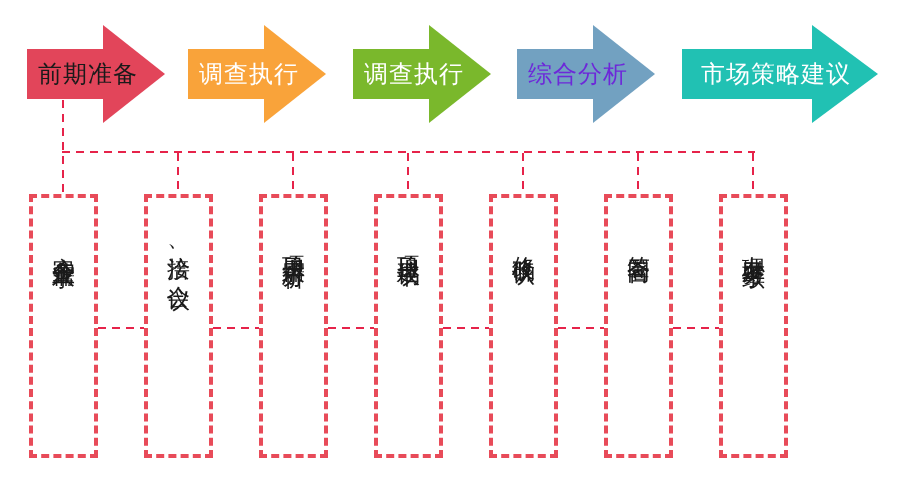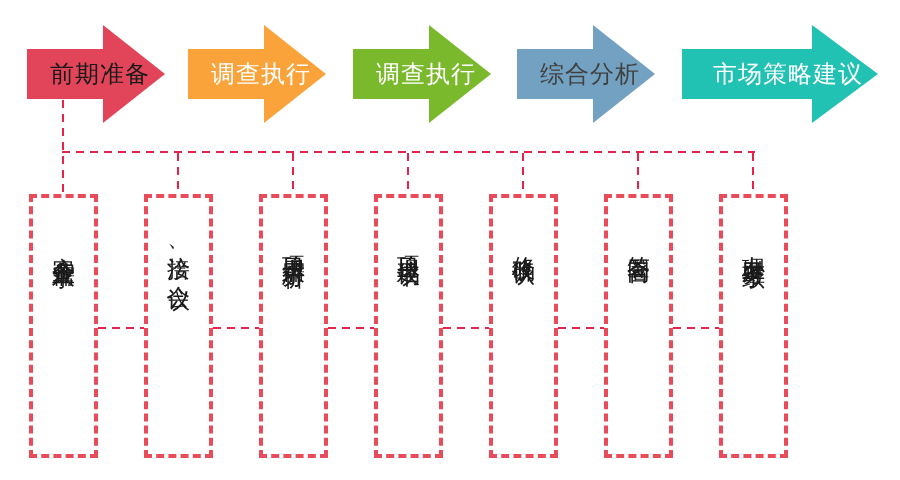--- a/index.html
+++ b/index.html
@@ -21,25 +21,25 @@
     border-left-color:#ccc;
   }
   .arrow .label {
     position:absolute; top:0; height:98px;
     display:flex; align-items:center; justify-content:center;
     font-size:24px; letter-spacing:1px; white-space:nowrap;
   }
   .a1 { left:27px; }  .a2 { left:188px; } .a3 { left:353px; } .a4 { left:517px; }
   .a1 .body, .a2 .body, .a3 .body, .a4 .body { width:76px; }
   .a1 .head, .a2 .head, .a3 .head, .a4 .head { left:76px; }
-  .a1 .label, .a2 .label, .a3 .label, .a4 .label { left:16px; width:114px; }
+  .a1 .label, .a2 .label, .a3 .label, .a4 .label { left:4px; width:114px; }
   .a5 { left:682px; }
   .a5 .body { width:130px; }
   .a5 .head { left:130px; border-left-width:66px; }
-  .a5 .label { left:20px; width:172px; }
+  .a5 .label { left:8px; width:172px; }
 
   
   .dash-h { position:absolute; height:2px;
     background:repeating-linear-gradient(90deg, currentColor 0 8px, transparent 8px 14px); }
   .dash-v { position:absolute; width:2px;
     background:repeating-linear-gradient(180deg, currentColor 0 8px, transparent 8px 14px); }
   .drop   { left:62px; top:100px; height:94px; }
   .trunk  { left:62px; top:151px; width:693px; }
   .stub   { top:153px; height:41px; }
   .s2 { left:177px; } .s3 { left:292px; } .s4 { left:407px; }
@@ -78,21 +78,21 @@
     <div class="label" style="color: rgb(255, 255, 255);">调查执行</div>
   </div>
   <div class="arrow a3">
     <div class="body" style="background-color: rgb(122, 184, 44);"></div>
     <div class="head" style="border-left-color: rgb(122, 184, 44);"></div>
     <div class="label" style="color: rgb(255, 255, 255);">调查执行</div>
   </div>
   <div class="arrow a4">
     <div class="body" style="background-color: rgb(114, 161, 193);"></div>
     <div class="head" style="border-left-color: rgb(114, 161, 193);"></div>
-    <div class="label" style="color: #404040; font-family: Liberation Mono, monospace;">综合分析</div>
+    <div class="label" style="color: #6d28d9; font-family: Liberation Mono, monospace;">综合分析</div>
   </div>
   <div class="arrow a5">
     <div class="body" style="background-color: rgb(33, 193, 179);"></div>
     <div class="head" style="border-left-color: rgb(33, 193, 179);"></div>
     <div class="label" style="color: rgb(255, 255, 255);">市场策略建议</div>
   </div>
 
   <div style="color: rgb(230, 35, 74);">
     <div class="dash-v drop"></div>
     <div class="dash-h trunk"></div>

